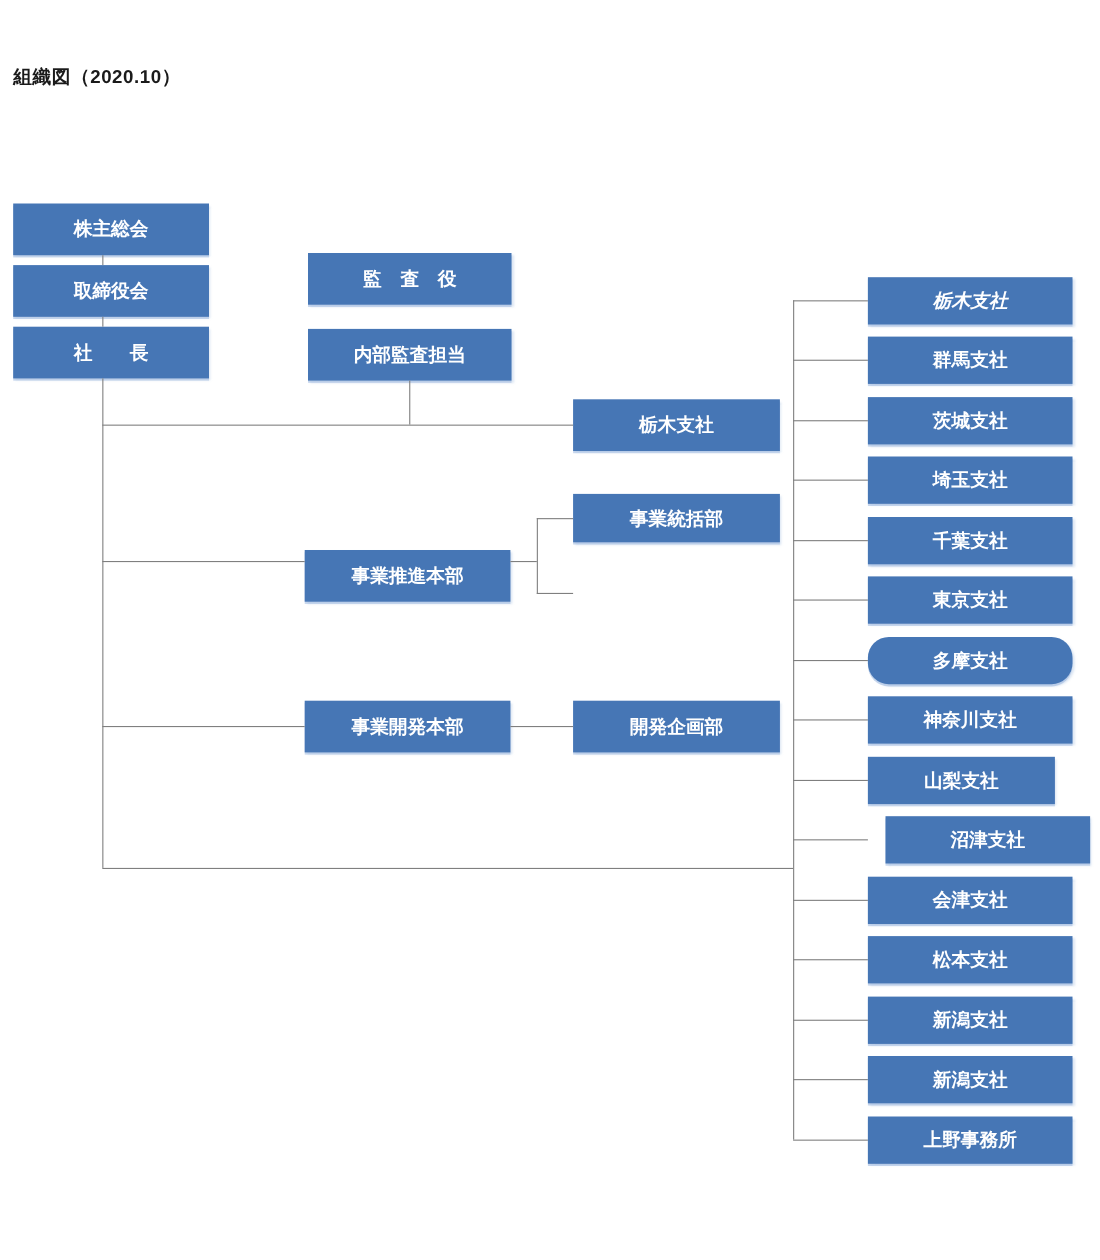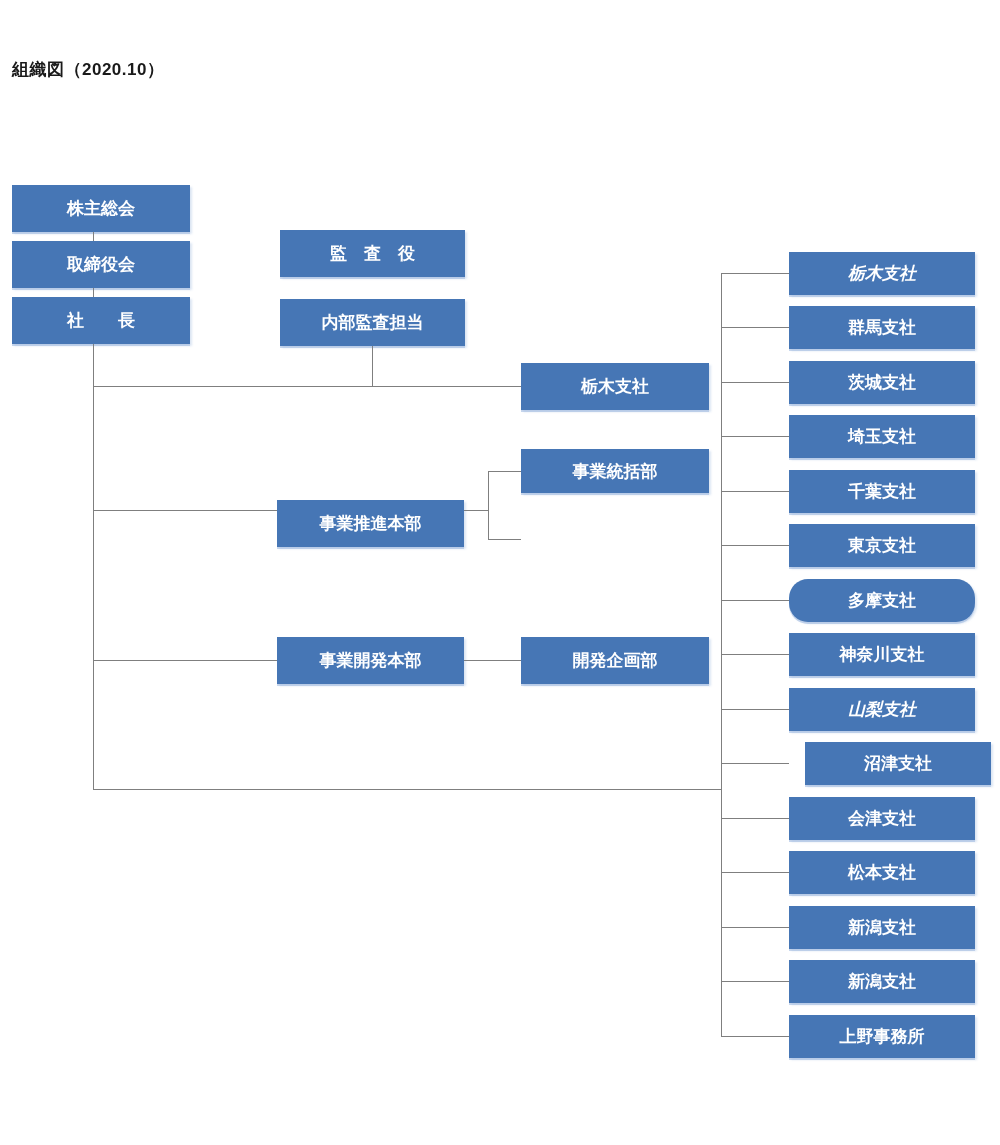--- a/index.html
+++ b/index.html
@@ -96,21 +96,21 @@
       <div class="box" style="left: 789px; top: 415px; width: 186px; height: 43px;">埼玉支社</div>
       <div class="h-line" style="left: 721px; top: 491px; width: 68px;"></div>
       <div class="box" style="left: 789px; top: 470px; width: 186px; height: 43px;">千葉支社</div>
       <div class="h-line" style="left: 721px; top: 545px; width: 68px;"></div>
       <div class="box" style="left: 789px; top: 524px; width: 186px; height: 43px;">東京支社</div>
       <div class="h-line" style="left: 721px; top: 600px; width: 68px;"></div>
       <div class="box" style="left: 789px; top: 579px; width: 186px; height: 43px; border-radius: 19px;">多摩支社</div>
       <div class="h-line" style="left: 721px; top: 654px; width: 68px;"></div>
       <div class="box" style="left: 789px; top: 633px; width: 186px; height: 43px;">神奈川支社</div>
       <div class="h-line" style="left: 721px; top: 709px; width: 68px;"></div>
-      <div class="box" style="left: 789px; top: 688px; width: 186px; height: 43px; font-style: italic;">山梨支社</div>
+      <div class="box" style="left: 789px; top: 688px; width: 170px; height: 43px;">山梨支社</div>
       <div class="h-line" style="left: 721px; top: 763px; width: 68px;"></div>
       <div class="box" style="left: 789px; top: 742px; width: 186px; height: 43px; margin-left: 16px;">沼津支社</div>
       <div class="h-line" style="left: 721px; top: 818px; width: 68px;"></div>
       <div class="box" style="left: 789px; top: 797px; width: 186px; height: 43px;">会津支社</div>
       <div class="h-line" style="left: 721px; top: 872px; width: 68px;"></div>
       <div class="box" style="left: 789px; top: 851px; width: 186px; height: 43px;">松本支社</div>
       <div class="h-line" style="left: 721px; top: 927px; width: 68px;"></div>
       <div class="box" style="left: 789px; top: 906px; width: 186px; height: 43px;">新潟支社</div>
       <div class="h-line" style="left: 721px; top: 981px; width: 68px;"></div>
       <div class="box" style="left: 789px; top: 960px; width: 186px; height: 43px;">新潟支社</div>

